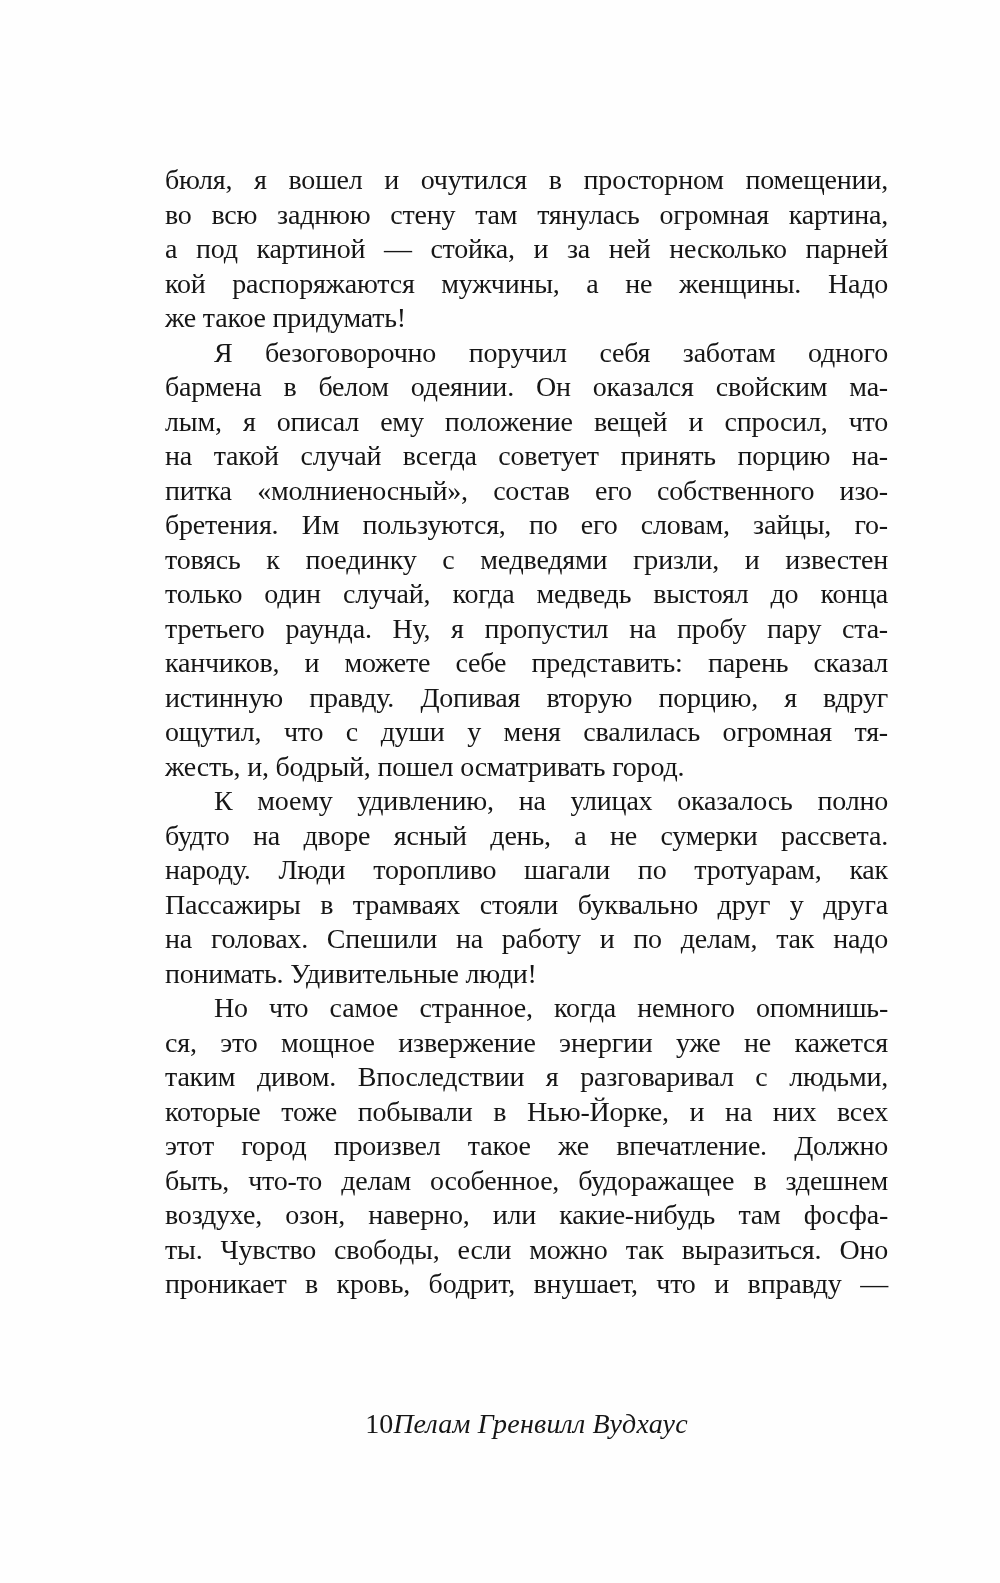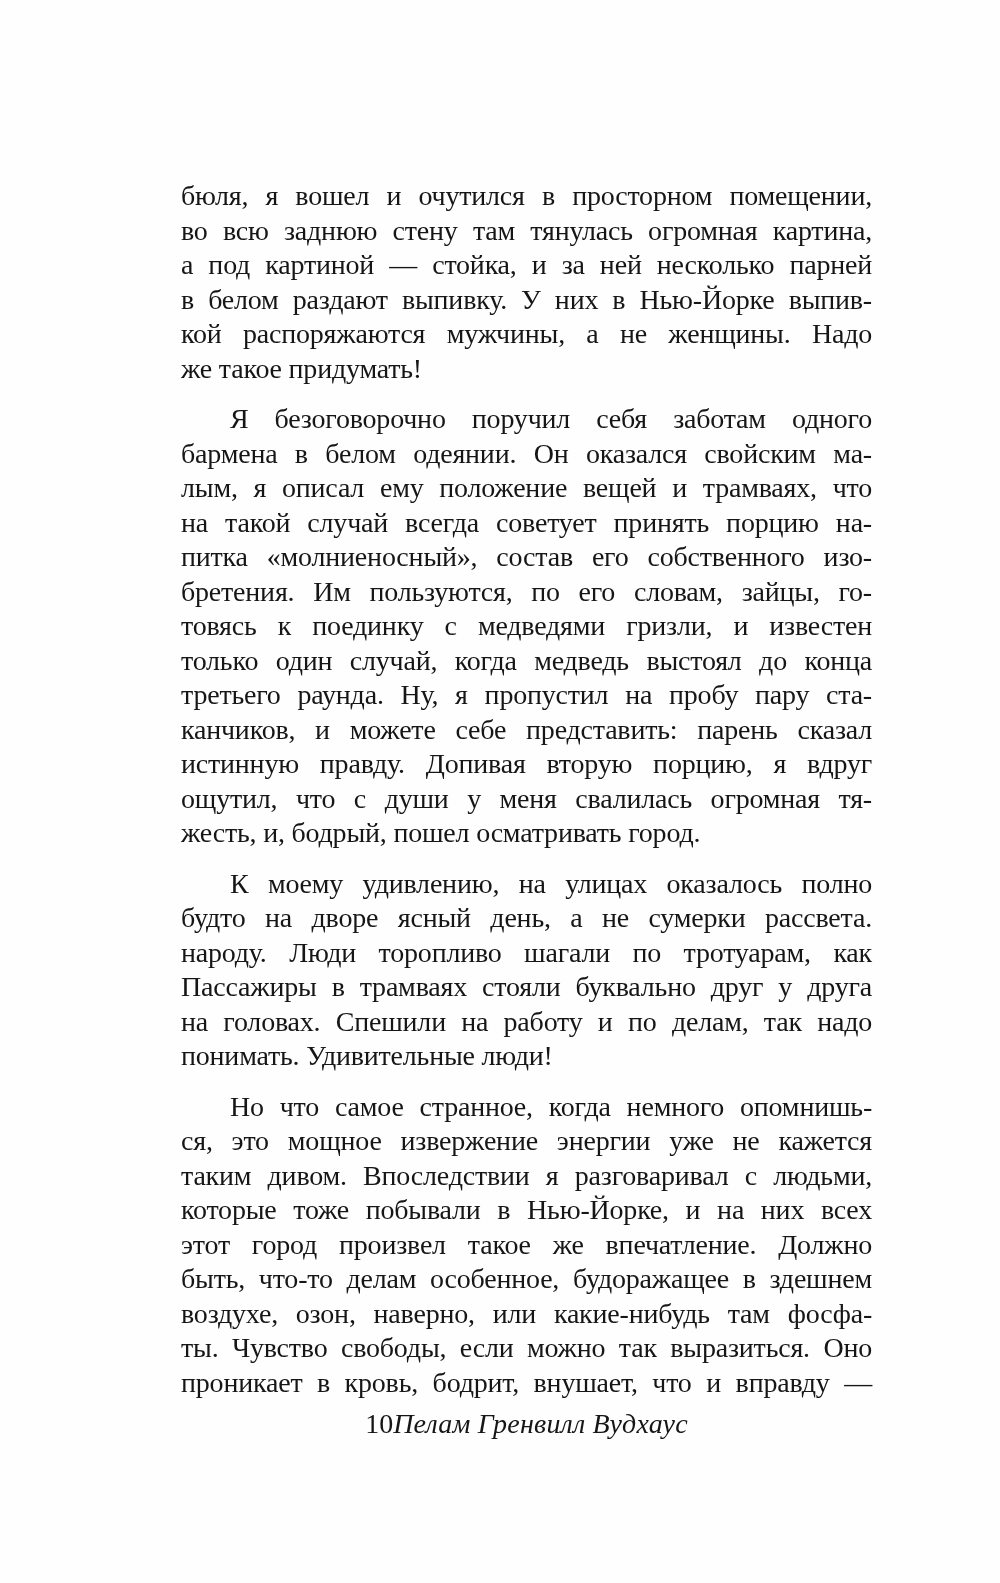--- a/index.html
+++ b/index.html
@@ -15,21 +15,21 @@
     color: #161616;
     overflow: hidden;
   }
   .text-block {
     position: absolute;
     left: 165px;
     top: 163px;
     width: 723px;
   }
   .paragraph {
-    margin: 16px;
+    margin: 0;
   }
   .line {
     font-size: 28px;
     line-height: 34.5px;
     height: 34.5px;
     white-space: normal;
     text-align: justify;
     text-align-last: justify;
     letter-spacing: -0.2px;
   }
@@ -61,28 +61,27 @@
 </style>
 </head>
 <body>
 
 <div class="page" style="background: rgb(254, 254, 254); color: rgb(22, 22, 22);">
   <div class="text-block">
       <div class="paragraph">
         <div class="line">бюля, я вошел и очутился в просторном помещении,</div>
         <div class="line">во всю заднюю стену там тянулась огромная картина,</div>
         <div class="line">а под картиной — стойка, и за ней несколько парней</div>
-        <div class="line">в белом раздают выпивку. У них в Нью-Йорке выпив-</div>
         <div class="line">кой распоряжаются мужчины, а не женщины. Надо</div>
         <div class="line end">же такое придумать!</div>
       </div>
       <div class="paragraph">
         <div class="line indent">Я безоговорочно поручил себя заботам одного</div>
         <div class="line">бармена в белом одеянии. Он оказался свойским ма-</div>
-        <div class="line">лым, я описал ему положение вещей и трамваях, что</div>
+        <div class="line">лым, я описал ему положение вещей и спросил, что</div>
         <div class="line">на такой случай всегда советует принять порцию на-</div>
         <div class="line">питка «молниеносный», состав его собственного изо-</div>
         <div class="line">бретения. Им пользуются, по его словам, зайцы, го-</div>
         <div class="line">товясь к поединку с медведями гризли, и известен</div>
         <div class="line">только один случай, когда медведь выстоял до конца</div>
         <div class="line">третьего раунда. Ну, я пропустил на пробу пару ста-</div>
         <div class="line">канчиков, и можете себе представить: парень сказал</div>
         <div class="line">истинную правду. Допивая вторую порцию, я вдруг</div>
         <div class="line">ощутил, что с души у меня свалилась огромная тя-</div>
         <div class="line end">жесть, и, бодрый, пошел осматривать город.</div>

